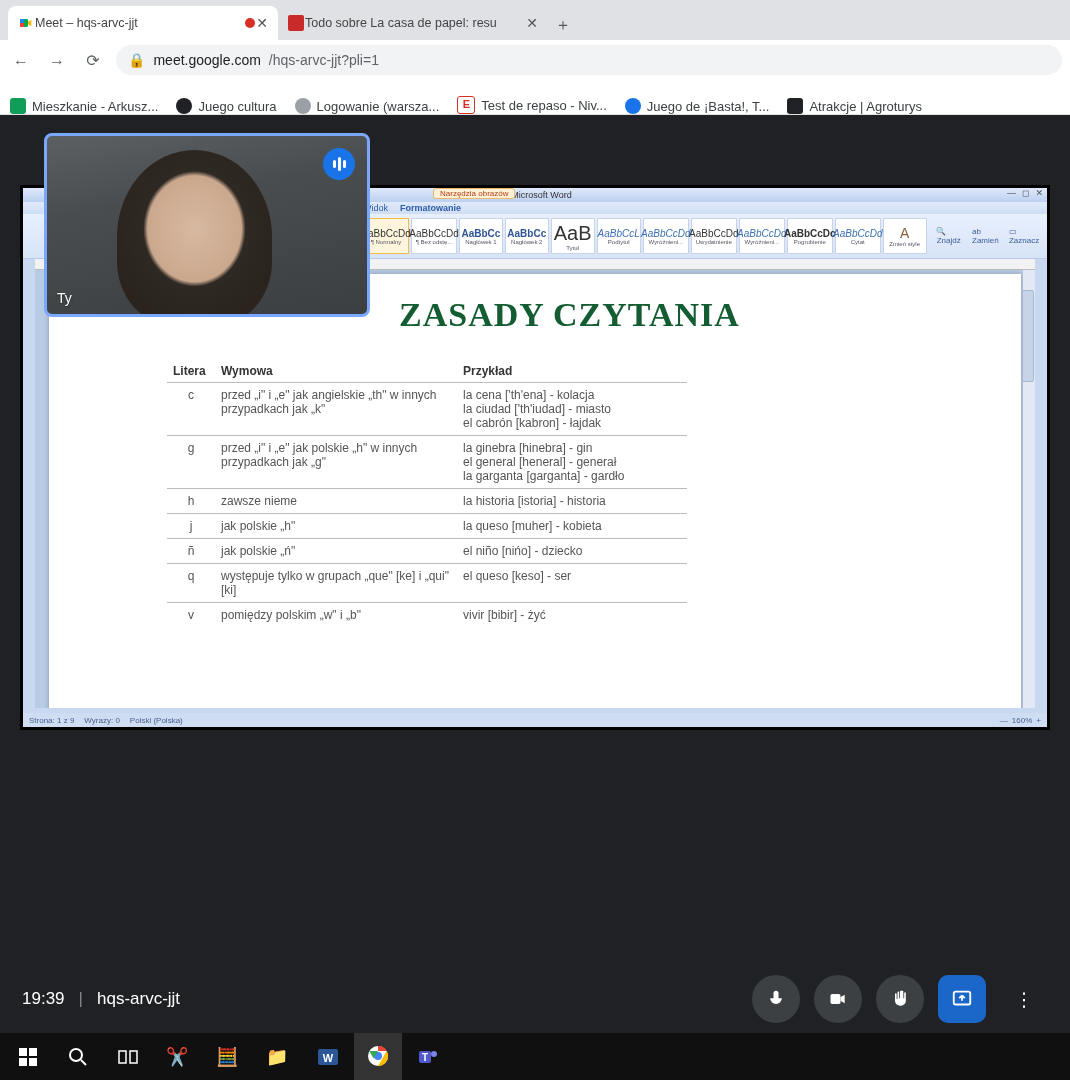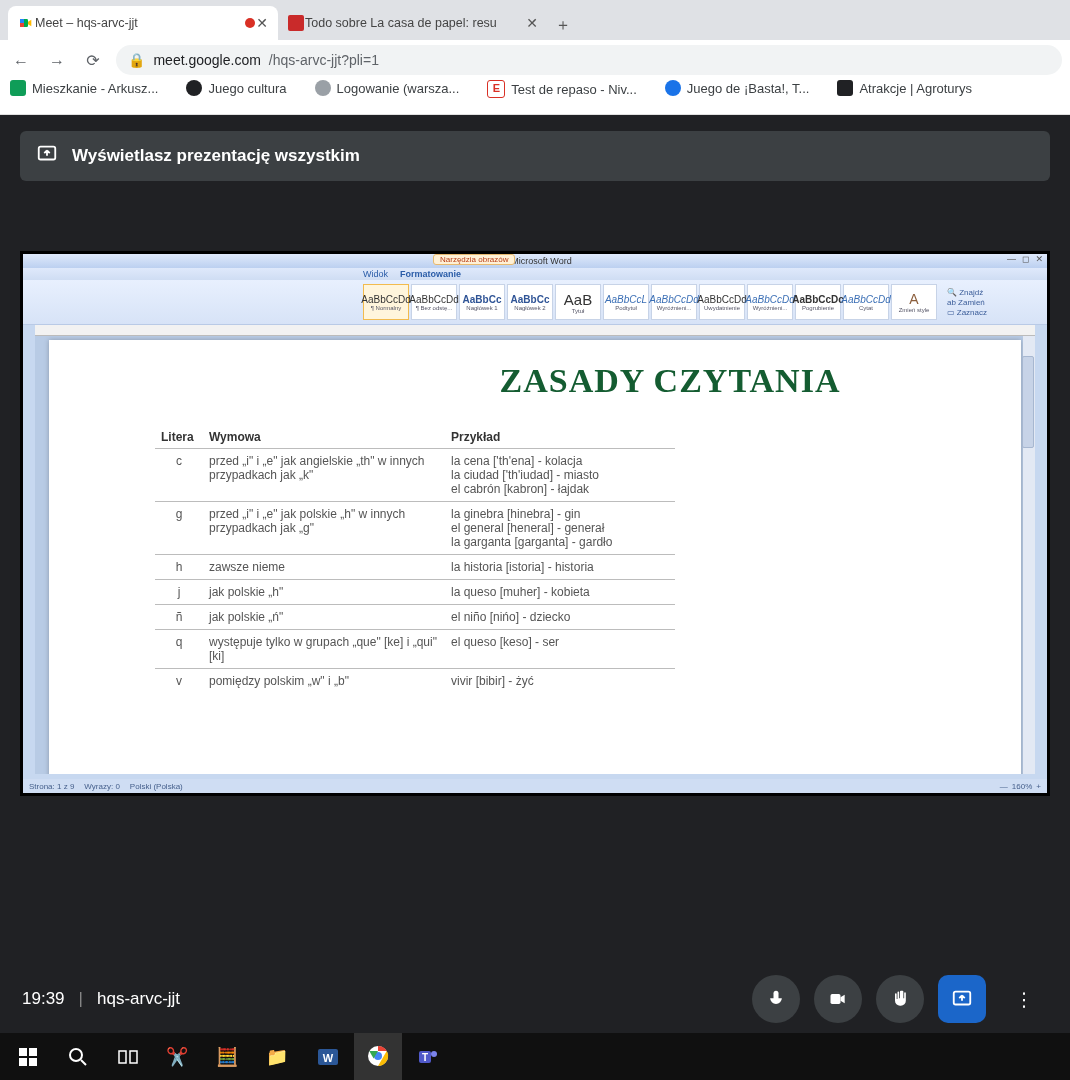--- a/index.html
+++ b/index.html
@@ -9,21 +9,21 @@
 .tab.active{background:#fff}
 .tab .t-icon{width:16px;height:16px;flex:0 0 16px}
 .tab .t-title{flex:1;white-space:nowrap;overflow:hidden;text-overflow:ellipsis}
 .tab .rec{width:10px;height:10px;border-radius:50%;background:#d93025}
 .tab .tclose{font-size:14px;color:#555;cursor:pointer}
 .newtab{width:30px;height:30px;display:flex;align-items:center;justify-content:center;font-size:16px;color:#555}
 .addrbar{height:40px;display:flex;align-items:center;padding:0 8px;gap:10px}
 .navbtn{width:26px;height:26px;display:flex;align-items:center;justify-content:center;color:#5f6368;font-size:16px}
 .url{flex:1;display:flex;align-items:center;background:#f1f3f4;border-radius:16px;height:30px;padding:0 12px;font-size:14px;color:#5f6368;gap:8px}
 .url .dom{color:#202124}
-.bkm{height:34px;display:flex;align-items:flex-start;padding:0 10px;gap:28px;font-size:13px;color:#3c4043;border-bottom:1px solid #e0e0e0}
+.bkm{height:34px;display:flex;align-items:flex-end;padding:0 10px;gap:18px;font-size:13px;color:#3c4043;border-bottom:1px solid #e0e0e0}
 .bkm-item{display:flex;align-items:center;gap:6px;cursor:pointer;white-space:nowrap}
 .bkm-ico{width:16px;height:16px;border-radius:3px}
 
 .meet{background:#202124;height:918px;position:relative;display:flex;flex-direction:column}
 .banner{margin:16px 20px 0;background:#3c4043;border-radius:6px;height:50px;display:flex;align-items:center;padding:0 16px;gap:14px;color:#fff;font-size:17px;font-weight:600}
 .stage{flex:1;position:relative;padding:18px 20px 0}
 .selfview{position:absolute;left:44px;top:18px;width:320px;height:178px;border:3px solid #7aa7ff;border-radius:8px;overflow:hidden;z-index:5;background:linear-gradient(170deg,#5d6063 0%,#4a4d50 35%,#3c3f41 100%)}
 .selfview::before{content:"";position:absolute;left:70px;top:14px;width:155px;height:175px;border-radius:85px 85px 60px 60px / 95px 95px 70px 70px;background:radial-gradient(ellipse 55% 55% at 50% 45%,#d7b9a1 0%,#caa88e 55%,#2f2924 60%,#2a231e 100%)}
 .selfview .lbl{position:absolute;left:10px;bottom:8px;color:#fff;font-size:14px;font-weight:500;text-shadow:0 1px 2px rgba(0,0,0,.6)}
 .selfview .speak{position:absolute;right:12px;top:12px;width:32px;height:32px;border-radius:50%;background:#1a73e8;display:flex;align-items:center;justify-content:center}
@@ -33,31 +33,31 @@
 .word-title{height:14px;background:linear-gradient(#dfe9fb,#bcd0f0);display:flex;align-items:center;justify-content:center;font-size:9px;color:#333;position:relative}
 .word-tools{position:absolute;left:410px;top:0;font-size:8px;color:#b73d18;border:1px solid #e7b96f;background:#fff1d6;padding:0 6px;border-radius:3px}
 .win-btns{position:absolute;right:4px;top:0;display:flex;gap:6px;color:#555;font-size:9px}
 .ribbon-tabs{height:12px;background:linear-gradient(#dfe9fb,#cfddf3);display:flex;align-items:center;padding-left:340px;gap:12px;font-size:9px;color:#466}
 .ribbon-tabs .rt{color:#2b5da8}
 .ribbon-tabs .rt.active{font-weight:bold}
 .ribbon{height:44px;background:linear-gradient(#e8f0fe,#d7e3f7);border-bottom:1px solid #b9cae6;display:flex;align-items:center;padding-left:340px;gap:2px;overflow:hidden}
 .style-swatch{height:34px;width:44px;border:1px solid #c7d3e7;background:#fff;display:flex;flex-direction:column;align-items:center;justify-content:center;font-size:6px;color:#556}
 .style-swatch .aa{font-size:10px;color:#333}
 .style-swatch.sel{border-color:#f2bb4e;background:#fff5dc}
-.style-swatch.big .aa{font-size:15px}
-.editgrp{margin-left:8px;font-size:8px;color:#3b5d99;display:flex;flex-direction:column;gap:1px}
+.style-swatch.big .aa{font-size:20px}
+.editgrp{margin-left:8px;font-size:8px;color:#3b5d99;display:flex;flex-direction:row;gap:1px}
 .ribbon-label{height:12px;background:#d7e3f7;border-bottom:1px solid #b9cae6;display:flex;align-items:center;justify-content:center;font-size:8px;color:#678;position:relative}
 .ribbon-label span.right{position:absolute;right:12px}
 .ruler{height:10px;background:#f2f2f2;border-bottom:1px solid #bbb;margin:0 12px}
 .doc-viewport{position:relative;margin:0 12px;height:438px;background:#b8cbe5;overflow:hidden}
 .scrollbar-v{position:absolute;right:0;top:0;bottom:0;width:12px;background:#e3e9f4}
 .scrollbar-v .thumb{position:absolute;right:1px;top:20px;width:10px;height:90px;background:#c7d3e7;border:1px solid #a7b7d0;border-radius:2px}
 .page{background:#fff;box-shadow:0 0 5px rgba(0,0,0,.25);margin:4px 14px 20px 14px;height:440px;padding:14px 80px 0 100px}
-.doc-title{color:#145c31;font-family:"Georgia",serif;font-size:34px;font-weight:600;letter-spacing:1px;text-align:center;margin:8px 0 26px 250px}
-table.rules{width:520px;border-collapse:collapse;font-size:12px;color:#555;margin-left:6px}
+.doc-title{color:#145c31;font-family:"Georgia",serif;font-size:34px;font-weight:600;letter-spacing:1px;text-align:left;margin:8px 0 26px 250px}
+table.rules{width:520px;border-collapse:collapse;font-size:12px;color:#555;margin-left:18px}
 table.rules th{font-weight:700;color:#333;padding:4px 6px;text-align:left}
 table.rules td{padding:5px 6px;vertical-align:top;border-top:1px solid #bcbcbc}
 table.rules td.letter{text-align:center;width:36px}
 table.rules td.wy{width:230px}
 .statusbar{position:absolute;left:0;right:0;bottom:0;height:14px;background:#cfddf3;display:flex;align-items:center;font-size:8px;color:#455f8b;padding:0 6px;justify-content:space-between}
 .statusbar .zoom{display:flex;align-items:center;gap:4px}
 .meet-bottom{height:68px;display:flex;align-items:center;padding:0 22px;justify-content:space-between;color:#fff}
 .mb-left{display:flex;align-items:center;gap:14px;font-size:17px;font-weight:500}
 .mb-left .sep{color:#888}
 .mb-right{display:flex;align-items:center;gap:14px}
@@ -128,32 +128,31 @@
       <span class="bkm-ico" style="background:#1a73e8;border-radius:50%"></span>
       <span>Juego de ¡Basta!, T...</span>
     </div>
   <div class="bkm-item">
       <span class="bkm-ico" style="background:#202124"></span>
       <span>Atrakcje | Agroturys</span>
     </div>
 </div>
 
 <div class="meet">
-  <div class="banner">
-    <span>
-      <svg width="22" height="22" viewBox="0 0 24 24" fill="none" stroke="#fff" stroke-width="2">
-          <rect x="3" y="4" width="18" height="14" rx="2"></rect>
-          <path d="M12 14V8m0 0l-3 3m3-3l3 3"></path>
-        </svg>
-    </span>
-    <span>Wyświetlasz prezentację wszystkim</span>
-  </div>
 
   <div class="stage">
 
+    <div class="selfview">
+      <div class="speak">
+        <span style="height:8px"></span>
+          <span style="height:14px"></span>
+          <span style="height:8px"></span>
+      </div>
+      <div class="lbl">Ty</div>
+    </div>
 
     <div class="shared">
       <div class="word-window">
         <div class="word-title">
           <div class="word-tools">Narzędzia obrazów</div>
           <span>1 - Microsoft Word</span>
           <div class="win-btns">
               <span>—</span>
               <span>◻</span>
               <span>✕</span>

